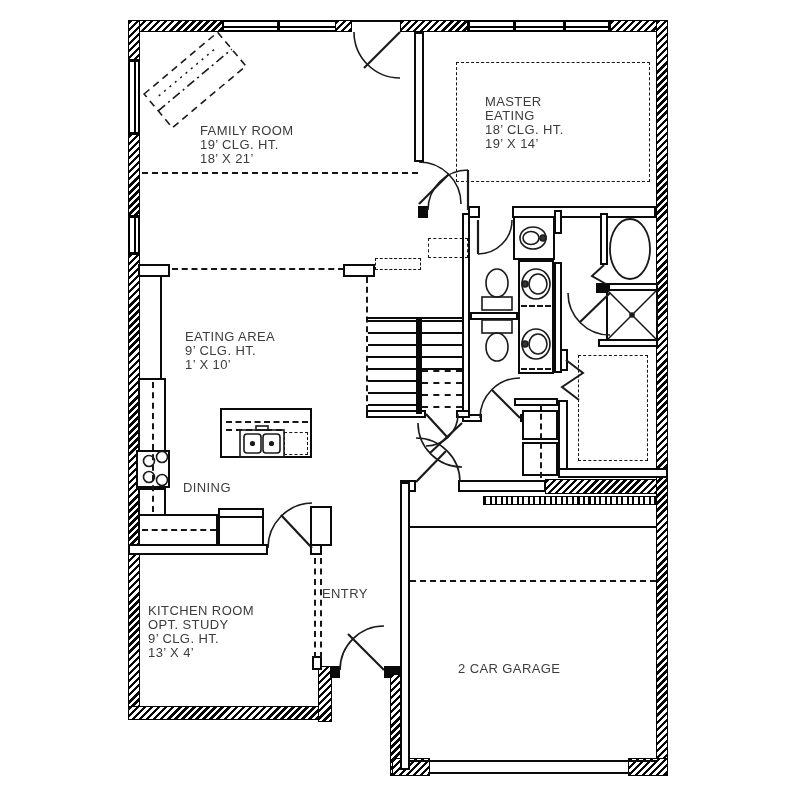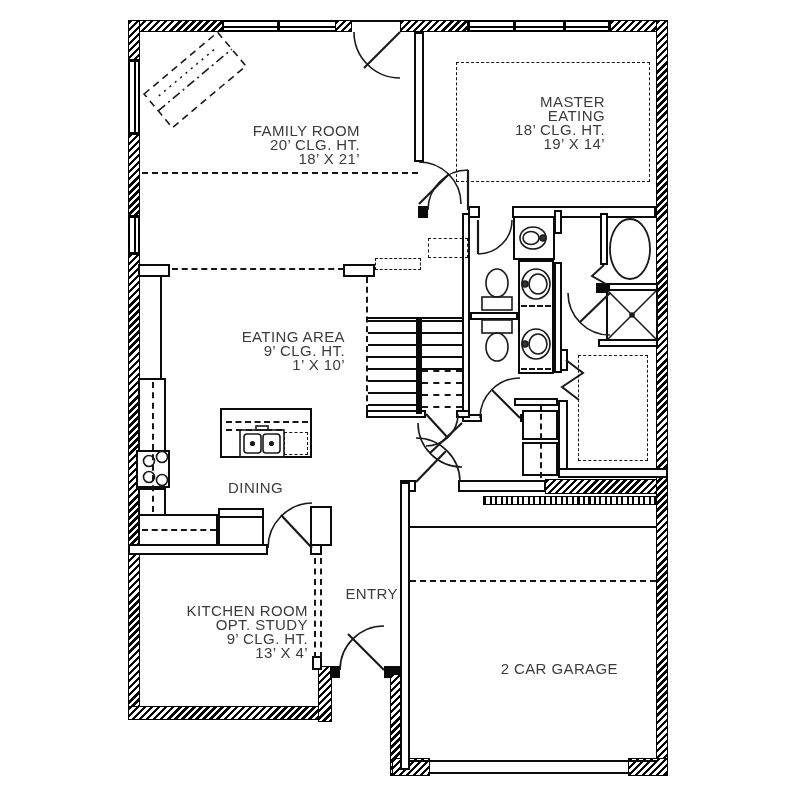--- a/index.html
+++ b/index.html
@@ -19,21 +19,21 @@
   
   .ls{background:#0a0a0a;}
   .dl{border-top:2px dashed #161616;height:0;}
   .dlv{border-left:2px dashed #161616;width:0;}
   .drect{border:1.5px dashed #161616;background:transparent;}
   .dot-strip{background:repeating-linear-gradient(90deg,#000 0 2px,#fff 2px 5.5px);border:1px solid #000;}
   
   .treads{background:repeating-linear-gradient(to bottom,#0a0a0a 0 2px,transparent 2px 12px);}
   .tread-d{border-top:2px dashed #161616;height:0;}
   
-  .lbl{color:#3c3c3c;font-size:15px;line-height:14px;letter-spacing:.4px;text-align:right;}
+  .lbl{color:#3c3c3c;font-size:13px;line-height:14px;letter-spacing:.4px;text-align:left;}
   .lbl span{display:block;}
   svg.overlay{position:absolute;left:0;top:0;z-index:30;}
   .z{z-index:20;}
 </style>
 </head>
 <body>
 
 <div id="plan">
 
   <div class="hx" style="left:128px;top:20px;width:96px;height:12px"></div>
@@ -141,21 +141,21 @@
   <div class="dl" style="left:172px;top:268px;width:172px"></div>
   <div class="ls" style="left:410px;top:526px;width:246px;height:2px"></div>
   <div class="dl" style="left:410px;top:580px;width:246px"></div>
   <div class="dlv" style="left:314px;top:558px;height:100px"></div>
   <div class="dlv" style="left:320px;top:558px;height:100px"></div>
   <div class="drect" style="left:428px;top:238px;width:40px;height:20px"></div>
   <div class="drect" style="left:578px;top:355px;width:70px;height:106px"></div>
 
   <div class="lbl" style="left:200px;top:124px;width:160px;">
     <span>FAMILY ROOM</span>
-    <span>20’ CLG. HT.</span>
+    <span>19’ CLG. HT.</span>
     <span>18’ X 21’</span>
   </div>
   <div class="lbl" style="left:485px;top:95px;width:120px;">
     <span>MASTER</span>
     <span>EATING</span>
     <span>18’ CLG. HT.</span>
     <span>19’ X 14’</span>
   </div>
   <div class="lbl" style="left:185px;top:330px;width:160px;">
     <span>EATING AREA</span>

